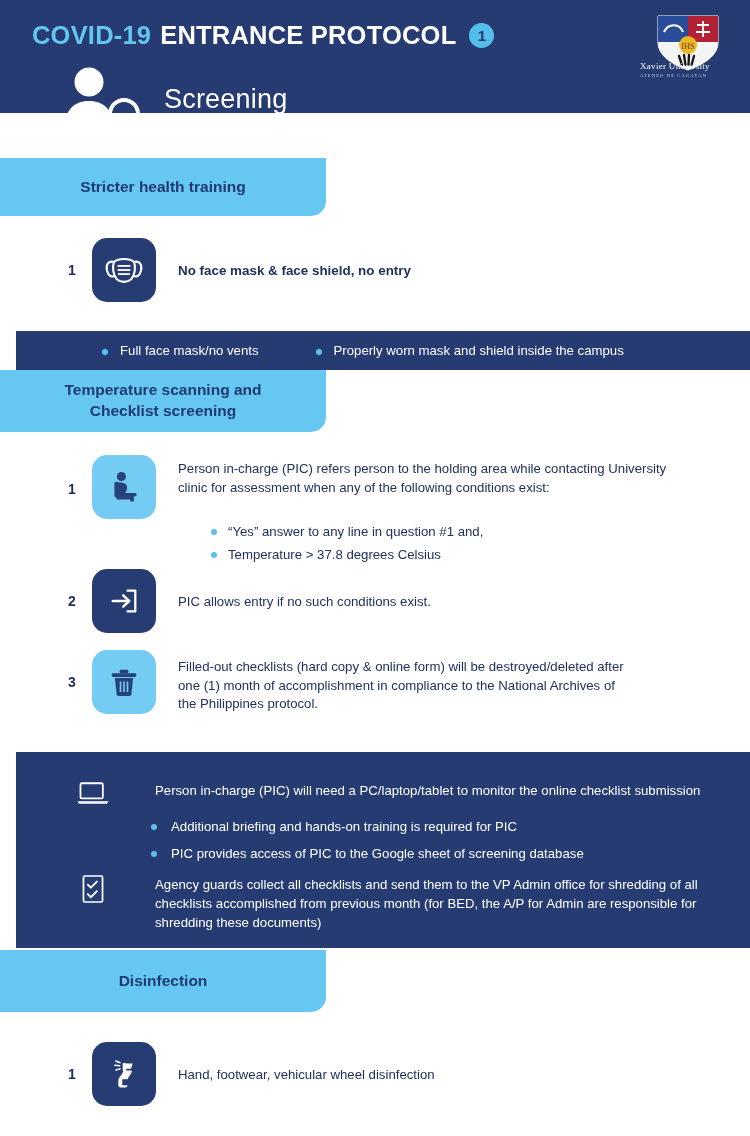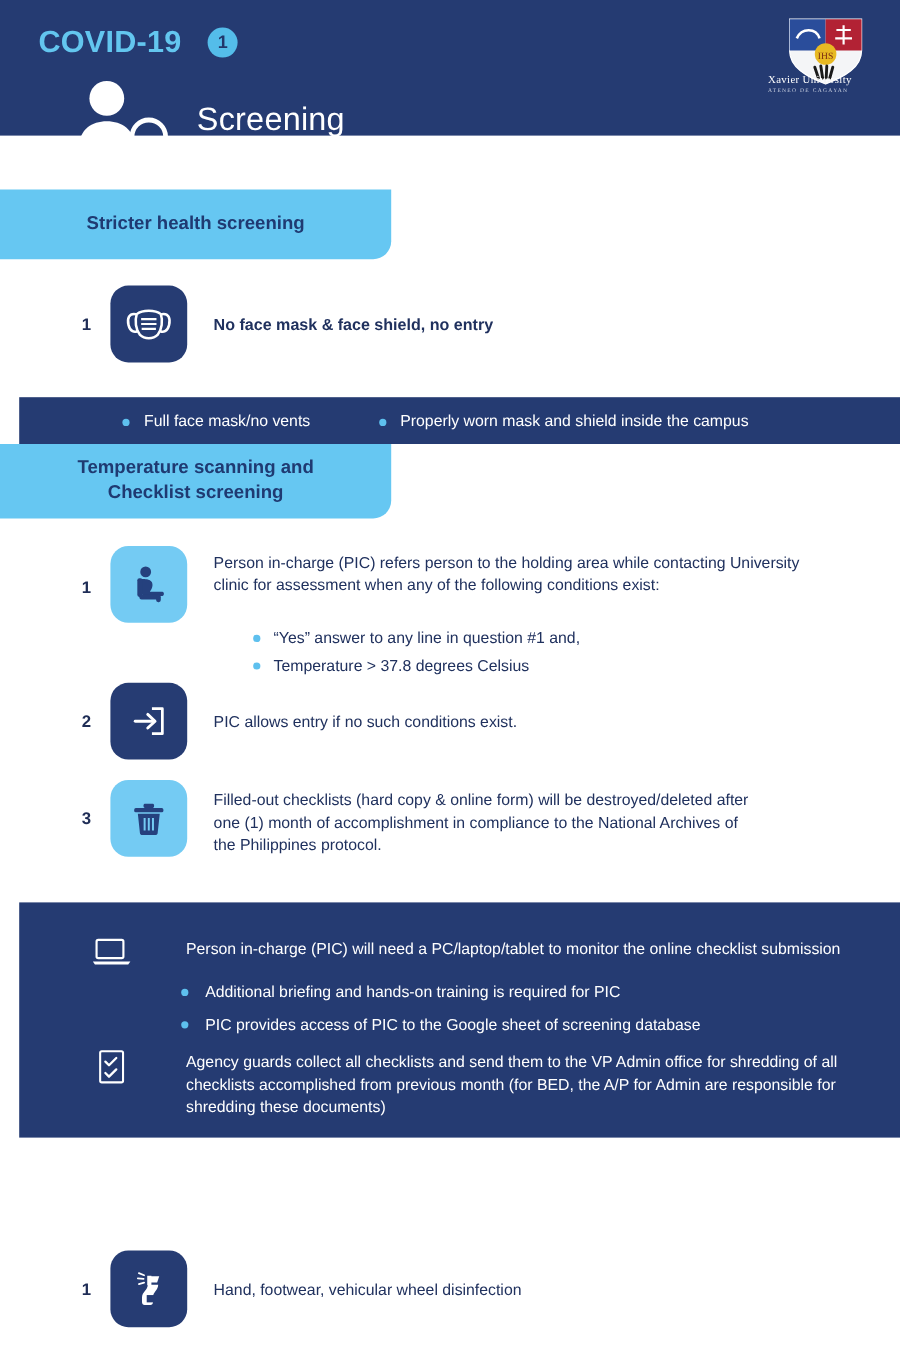--- a/index.html
+++ b/index.html
@@ -269,20 +269,21 @@
 </style>
 </head>
 <body>
 
 <div class="poster">
 
   <div class="header">
 
     <div class="header-title">
       <span class="title-covid">COVID-19</span>
+      <span class="title-rest">ENTRANCE PROTOCOL</span>
       <span class="title-badge">1</span>
     </div>
 
     <div class="header-icon">
       <svg viewBox="0 0 92 76" width="92" height="76">
         <circle cx="31" cy="18" r="14.5" fill="#ffffff"></circle>
         <path d="M8 58 C8 44 18.5 37 31 37 C43.5 37 54 44 54 58 Z" fill="#ffffff"></path>
         <circle cx="66" cy="50" r="14" fill="none" stroke="#ffffff" stroke-width="4"></circle>
         <line x1="76" y1="60" x2="87" y2="72" stroke="#ffffff" stroke-width="4.5" stroke-linecap="round"></line>
       </svg>
@@ -302,21 +303,21 @@
         <path d="M33 44 l3 9 M38 43 l1.5 10 M43 43 l-0.5 10 M48 44 l-2.5 9" stroke="#1a1a1a" stroke-width="2.4" stroke-linecap="round"></path>
       </svg>
     </div>
     <div class="logo-name">
       <span>Xavier University</span>
       <span class="logo-sub">ATENEO DE CAGAYAN</span>
     </div>
   </div>
 
   <div class="sec-tab" style="top:158px; height:58px;">
-    <span class="sec-tab-label">Stricter health screening</span>
+    <span class="sec-tab-label">Stricter health training</span>
   </div>
 
   <div class="step" style="left:58px; top:238px;">
     <div class="step-num" style="padding-top:24px;">1</div>
     <div class="step-icon icon-dark">
       <svg viewBox="0 0 46 46" width="42" height="42">
         <path d="M11 14 C5 13 3 18 4.5 24 C6 30 10 31 12.5 29.5" fill="none" stroke="#ffffff" stroke-width="2.3" stroke-linecap="round"></path>
         <path d="M35 14 C41 13 43 18 41.5 24 C40 30 36 31 33.5 29.5" fill="none" stroke="#ffffff" stroke-width="2.3" stroke-linecap="round"></path>
         <path d="M12 14 C17 10 29 10 34 14 C36 20 35 28 31 33 C27 37 19 37 15 33 C11 28 10 20 12 14 Z" fill="none" stroke="#ffffff" stroke-width="2.3"></path>
         <line x1="16" y1="18.5" x2="30" y2="18.5" stroke="#ffffff" stroke-width="2"></line>
@@ -409,20 +410,23 @@
         <svg viewBox="0 0 30 34" width="26" height="30">
           <rect x="4" y="2" width="22" height="30" rx="1.6" fill="none" stroke="#ffffff" stroke-width="2"></rect>
           <path d="M9 12 L12.5 15.5 L19.5 8.5" fill="none" stroke="#ffffff" stroke-width="2.2" stroke-linecap="round" stroke-linejoin="round"></path>
           <path d="M9 23 L12.5 26.5 L19.5 19.5" fill="none" stroke="#ffffff" stroke-width="2.2" stroke-linecap="round" stroke-linejoin="round"></path>
         </svg>
       </div>
       <div class="note-text" style="width:592px;">Agency guards collect all checklists and send them to the VP Admin office for shredding of all checklists accomplished from previous month  (for BED, the A/P for Admin are responsible for shredding these documents)</div>
     </div>
   </div>
 
+  <div class="sec-tab" style="top:950px; height:62px;">
+    <span class="sec-tab-label">Disinfection</span>
+  </div>
 
   <div class="step" style="left:58px; top:1042px;">
     <div class="step-num" style="padding-top:24px;">1</div>
     <div class="step-icon icon-dark">
       <svg viewBox="0 0 46 46" width="40" height="40">
         <path d="M23 11 H33 L31 17 H23 Z" fill="#ffffff"></path>
         <rect x="21.5" y="10.5" width="4" height="9" fill="#ffffff"></rect>
         <path d="M20 19 H27 C27 24 22 26 22 31 V36 C22 37.5 21 38.5 19.5 38.5 H14 C12.5 38.5 11.5 37.5 11.5 36 V31 C11.5 26 17 24 17 19 Z" fill="#ffffff" transform="translate(5,0)"></path>
         <rect x="21" y="29" width="7" height="7" fill="#263c73"></rect>
         <path d="M18.5 10 L13.5 8 M18 13.5 L12.5 13 M18.5 17 L13.5 18.5" stroke="#ffffff" stroke-width="1.7" stroke-linecap="round"></path>

